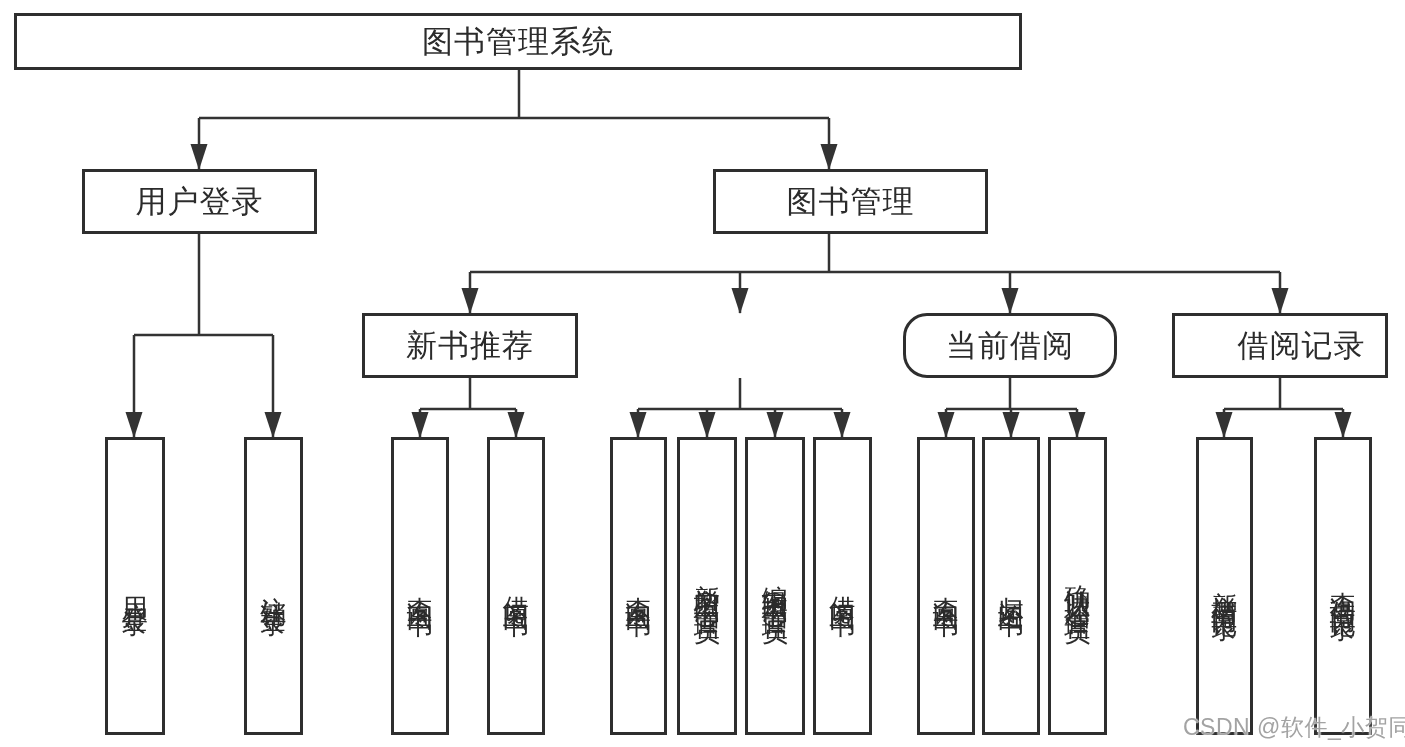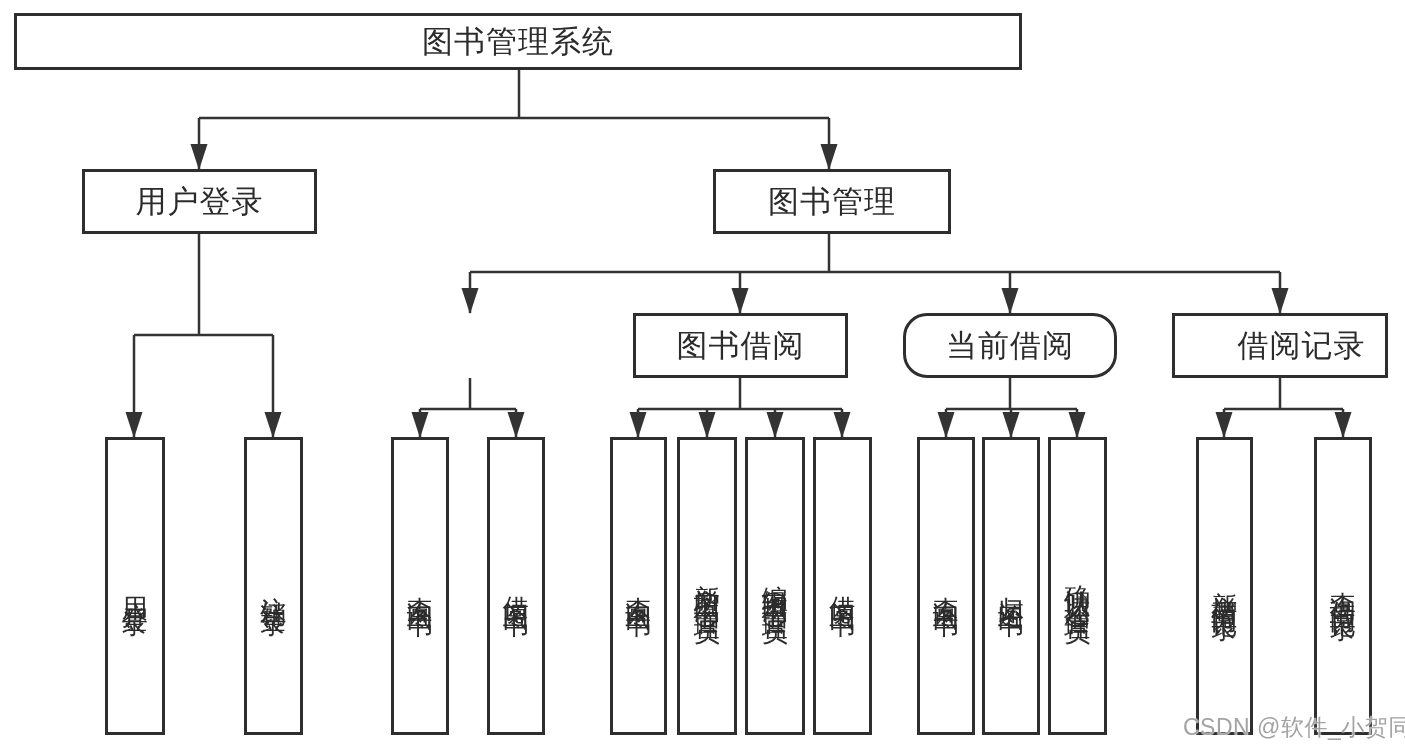--- a/index.html
+++ b/index.html
@@ -99,26 +99,26 @@
     </g>
   </svg>
 
   <div class="box hbox" style="left:14px; top:13px; width:1008px; height:57px;">
     <span class="lbl">图书管理系统</span>
   </div>
 
   <div class="box hbox" style="left:82px; top:169px; width:235px; height:65px;">
     <span class="lbl">用户登录</span>
   </div>
-  <div class="box hbox" style="left:713px; top:169px; width:238px; height:65px;">
+  <div class="box hbox" style="left:713px; top:169px; width:275px; height:65px;">
     <span class="lbl">图书管理</span>
   </div>
 
-  <div class="box hbox" style="left:633px; top:313px; width:215px; height:65px;">
-    <span class="lbl">图书借阅</span>
+  <div class="box hbox" style="left:362px; top:313px; width:216px; height:65px;">
+    <span class="lbl">新书推荐</span>
   </div>
   <div class="box hbox" style="left:903px; top:313px; width:214px; height:65px;border-radius:24px;">
     <span class="lbl">当前借阅</span>
   </div>
   <div class="box hbox" style="left:1172px; top:313px; width:216px; height:65px;padding-left:43px;">
     <span class="lbl">借阅记录</span>
   </div>
 
   <div class="box vbox" style="left:105px; top:437px; width:60px; height:298px;">
     <span class="lbl">用户登录</span>

